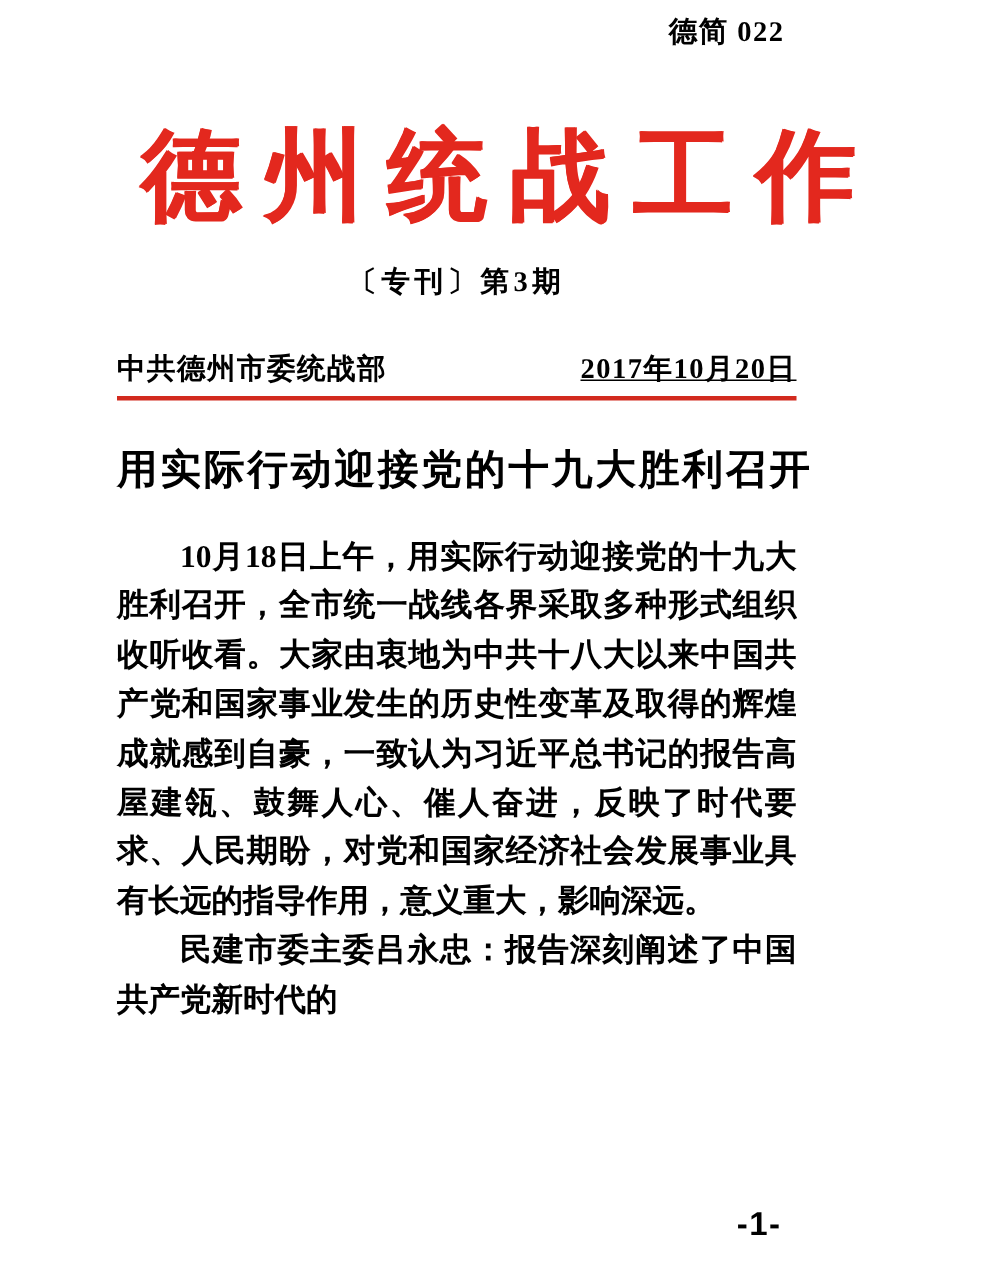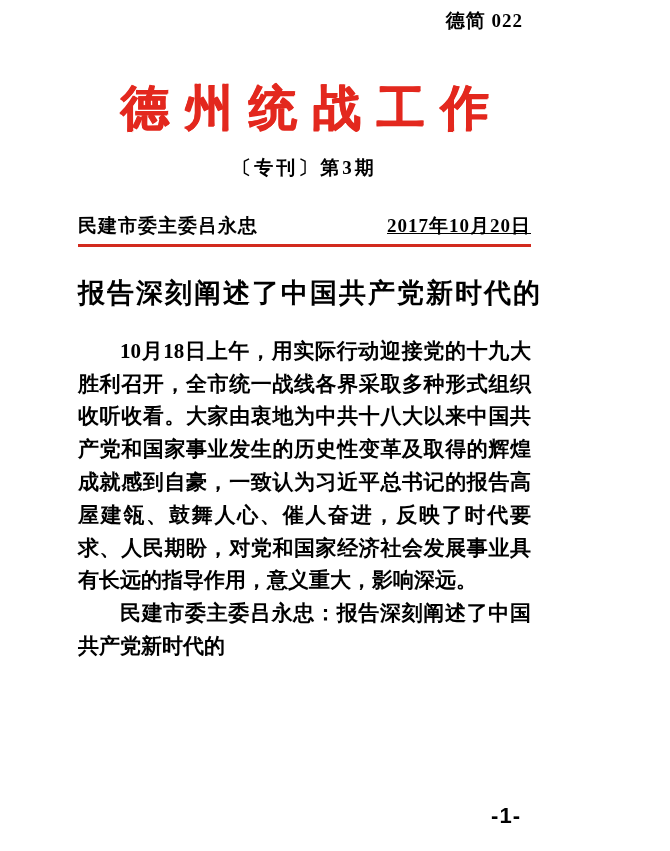--- a/index.html
+++ b/index.html
@@ -22,21 +22,21 @@
     font-size: 19px;
     font-weight: bold;
     letter-spacing: 1px;
     padding-right: 8px;
   }
   
   .masthead {
     margin-top: 48px;
     text-align: center;
     color: #e3281e;
-    font-size: 48px;
+    font-size: 66px;
     font-weight: 900;
     letter-spacing: 16px;
     line-height: 1.1;
     text-indent: 16px; 
     white-space: nowrap;
     text-shadow: 1px 0 0 #e3281e, 0 1px 0 #e3281e;
   }
   
   .issue-line {
     margin-top: 20px;
@@ -100,27 +100,27 @@
 
 <div class="page">
 
   <div class="doc-number">德简 022</div>
 
   <div class="masthead">德州统战工作</div>
 
   <div class="issue-line">〔专刊〕第3期</div>
 
   <div class="meta-row">
-    <span class="issuer">民建市委主委吕永忠</span>
+    <span class="issuer">中共德州市委统战部</span>
     <span class="date">2017年10月20日</span>
   </div>
 
   <div class="red-rule"></div>
 
-  <div class="article-title">报告深刻阐述了中国共产党新时代的</div>
+  <div class="article-title">用实际行动迎接党的十九大胜利召开</div>
 
   <div class="body-text">
     <p>10月18日上午，用实际行动迎接党的十九大胜利召开，全市统一战线各界采取多种形式组织收听收看。大家由衷地为中共十八大以来中国共产党和国家事业发生的历史性变革及取得的辉煌成就感到自豪，一致认为习近平总书记的报告高屋建瓴、鼓舞人心、催人奋进，反映了时代要求、人民期盼，对党和国家经济社会发展事业具有长远的指导作用，意义重大，影响深远。</p>
     <p>民建市委主委吕永忠：报告深刻阐述了中国共产党新时代的</p>
   </div>
 
   <div class="page-number">-1-</div>
 
 </div>
 

